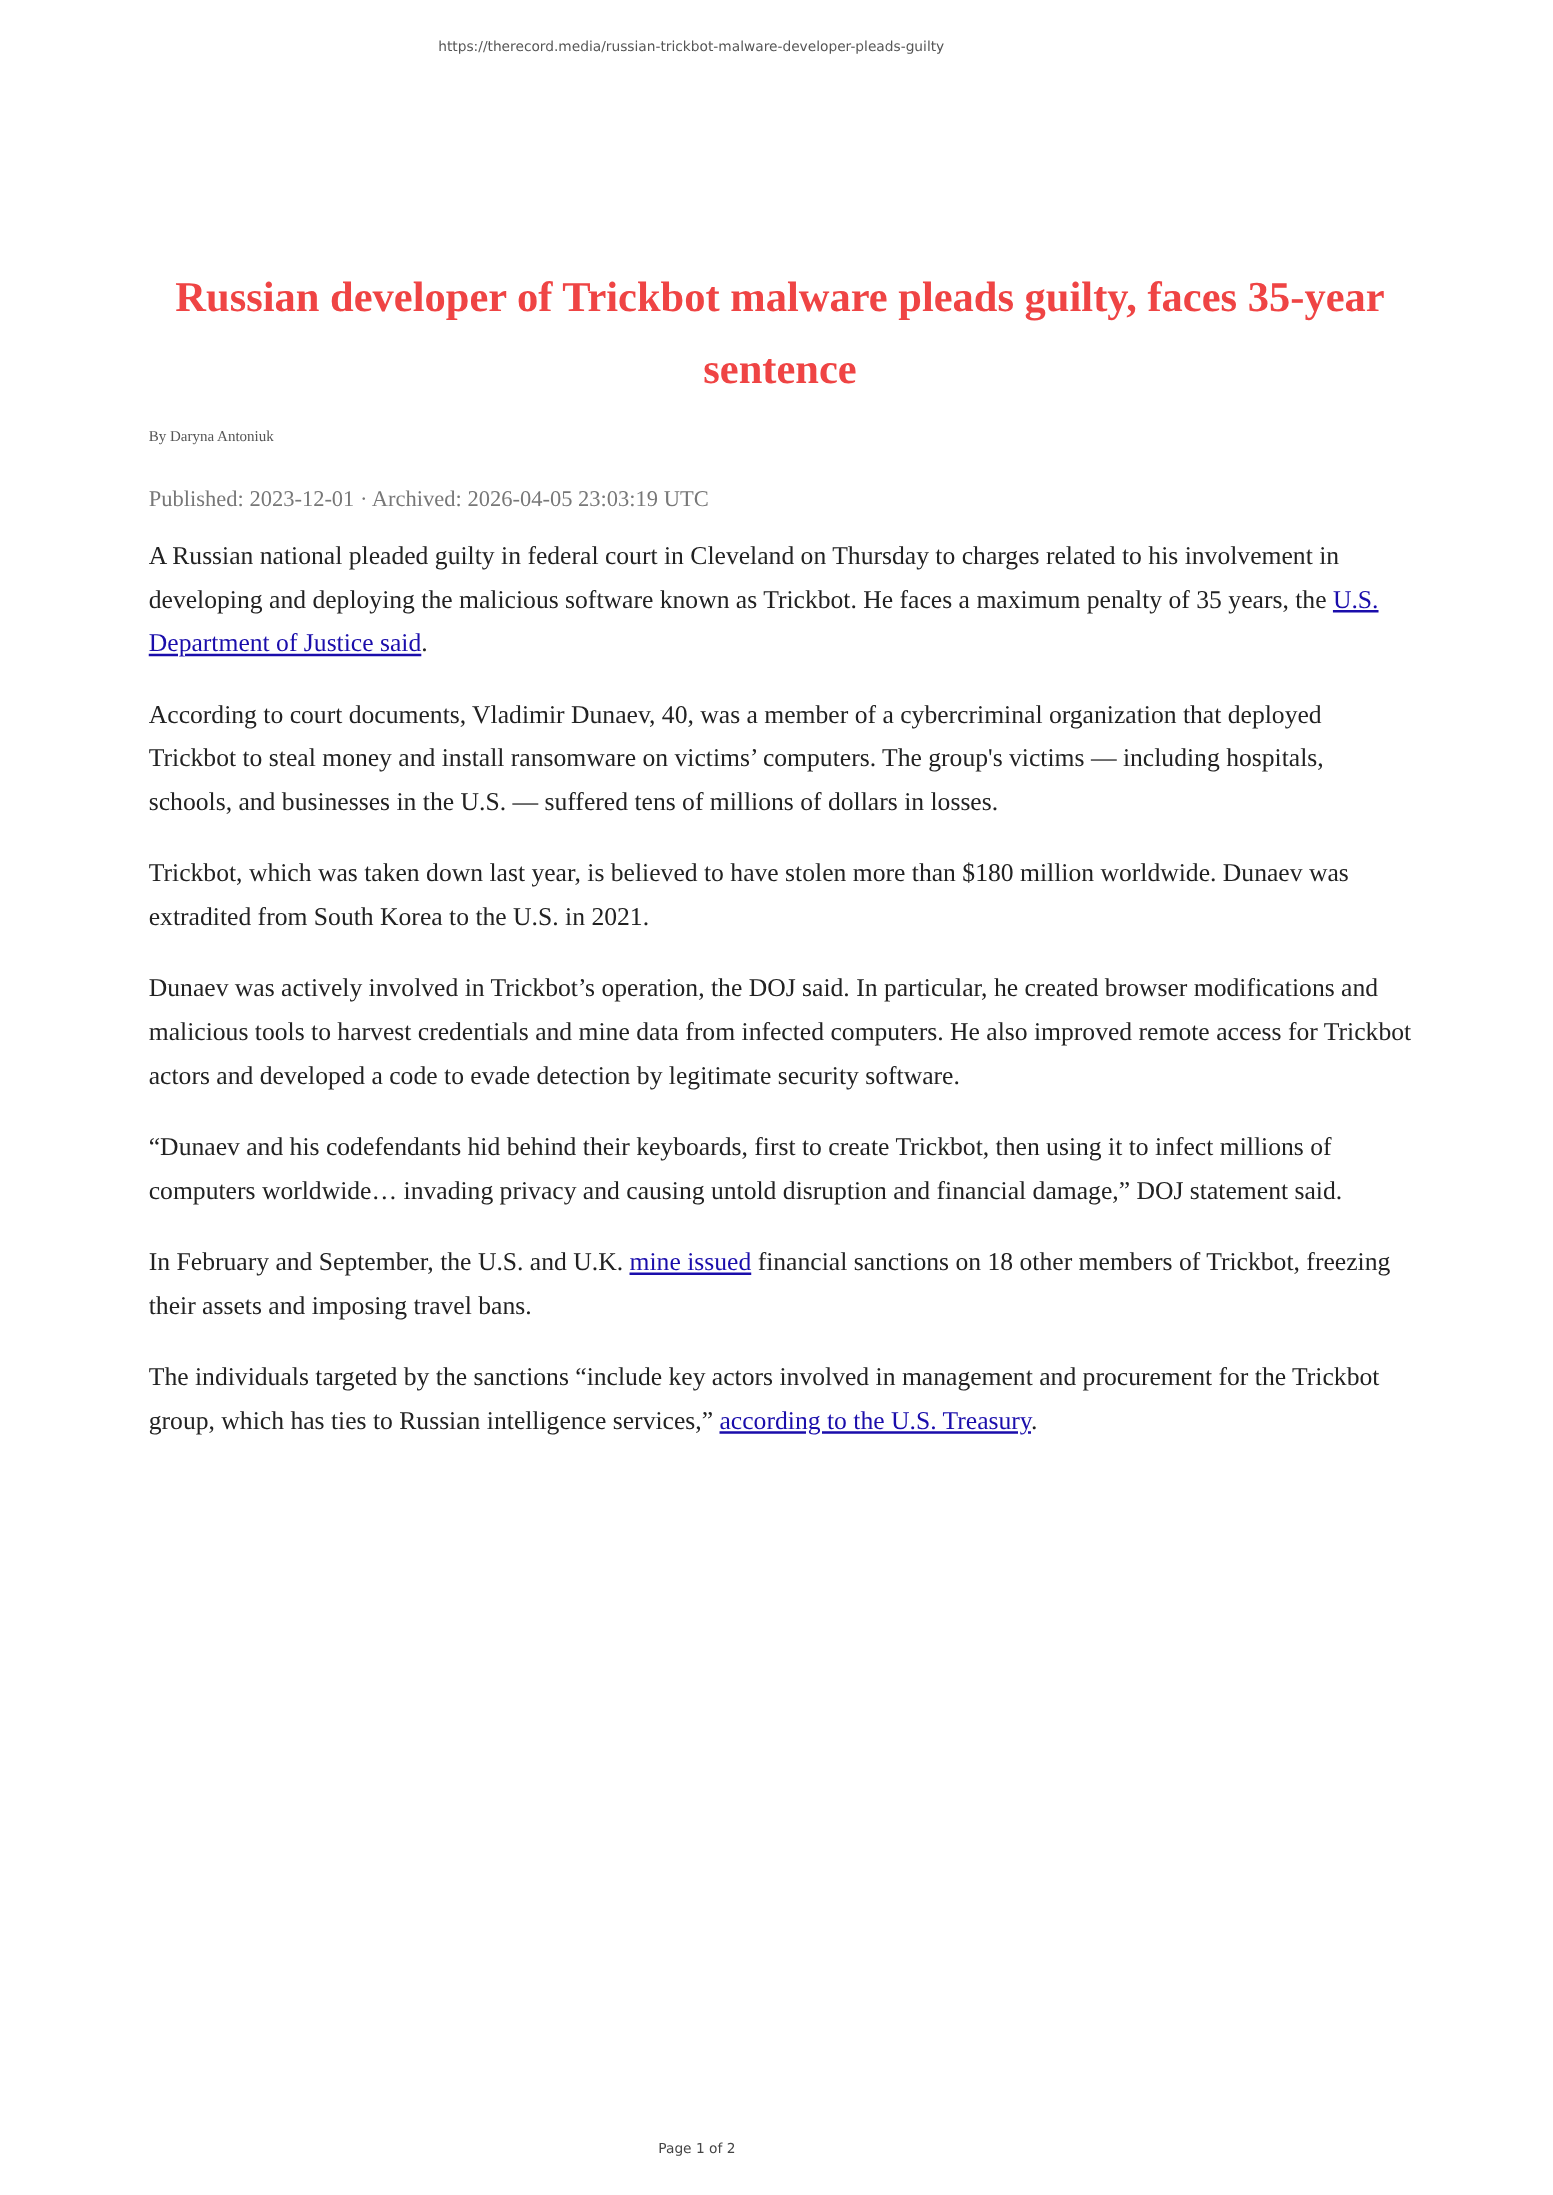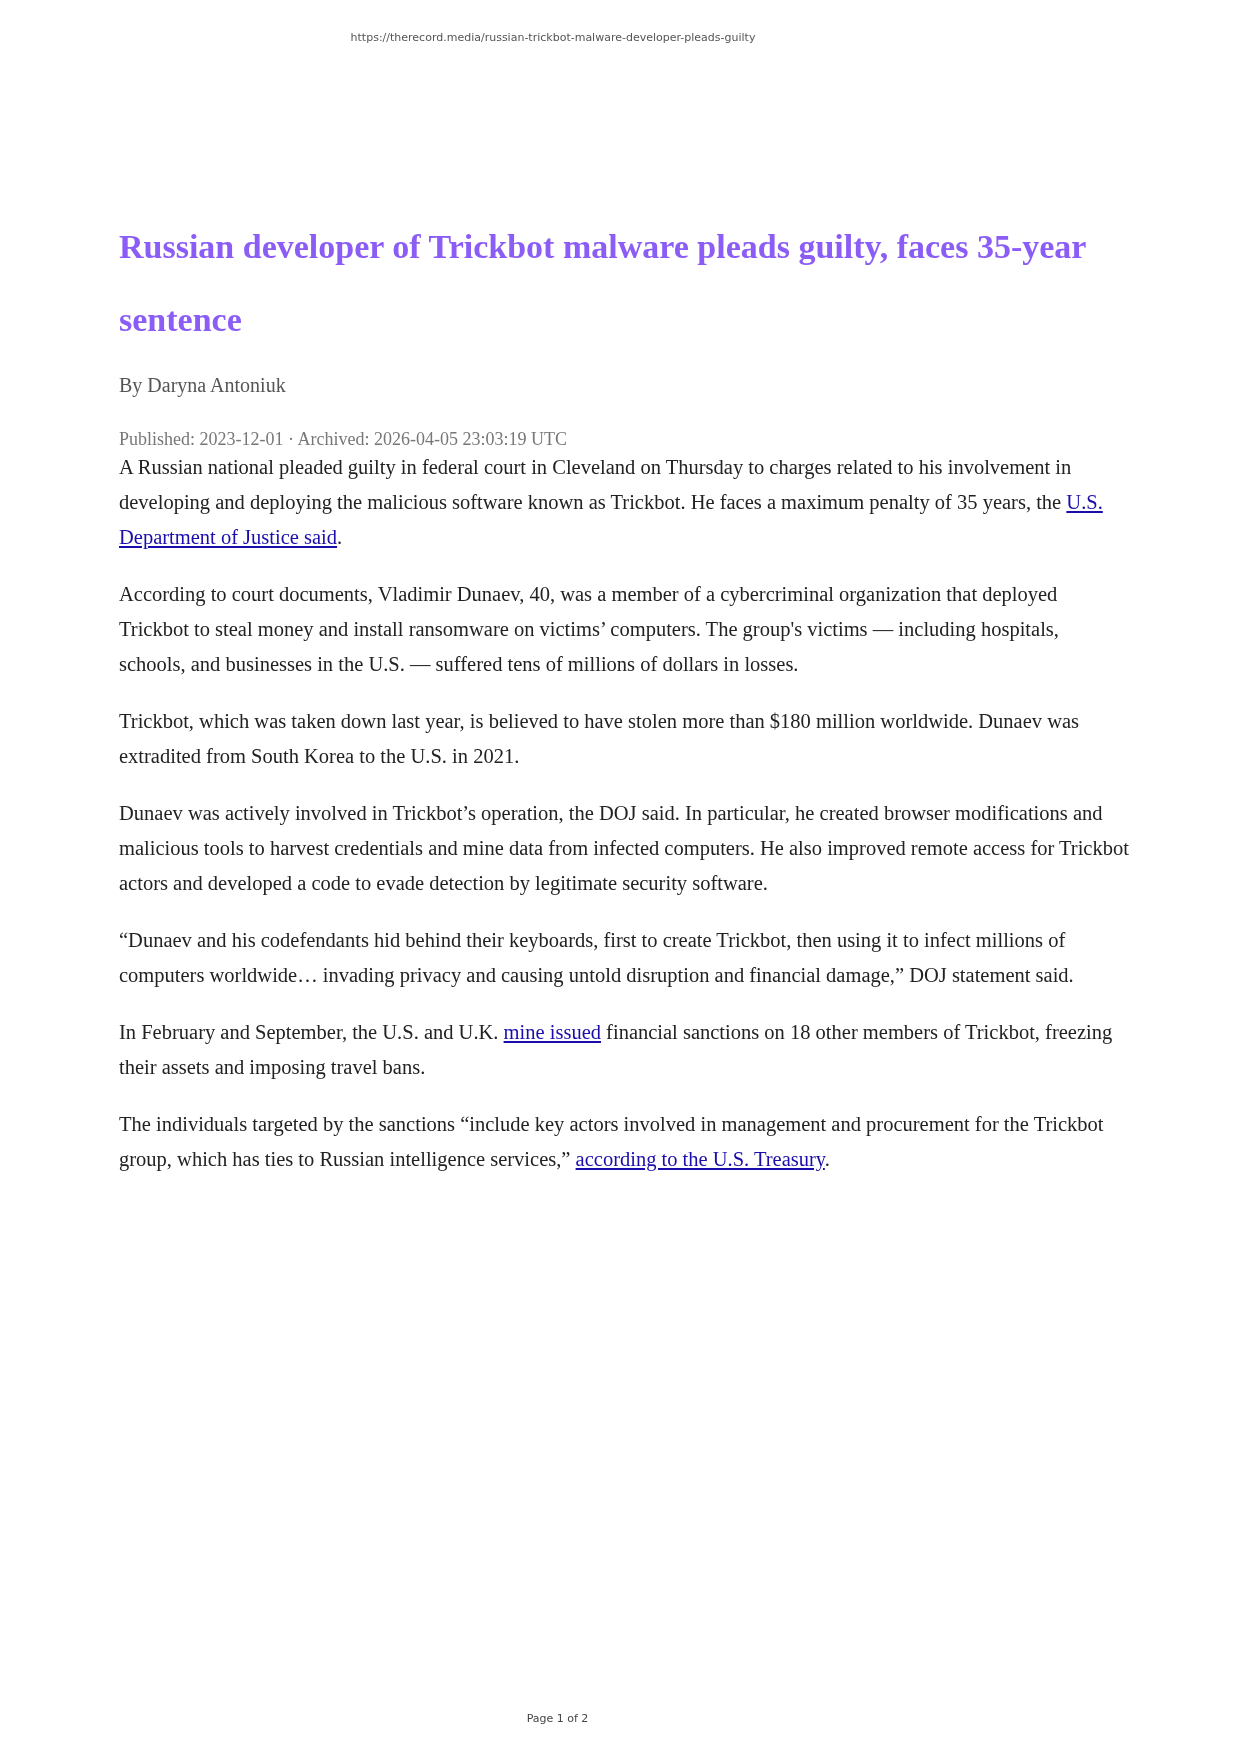--- a/index.html
+++ b/index.html
@@ -6,26 +6,26 @@
     body { width: 1242px; height: 1756px; position: relative; overflow: hidden; }
     .url-header {
       position: absolute; top: 31px; left: 0; width: 1106px; text-align: center;
       font-family: "DejaVu Sans", sans-serif; font-size: 11px; color: #555;
     }
     .article {
       position: absolute; top: 210px; left: 119px; width: 1010px;
       font-family: "Liberation Serif", serif; color: #222;
     }
     h1 {
-      margin: 0; font-size: 34px; line-height: 73px; font-weight: bold; color: #8b5cf6;
+      margin: 0; font-size: 34px; line-height: 57px; font-weight: bold; color: #ef4444; text-align: center;
     }
-    .byline { margin-top: 18px; font-size: 20px; color: #555; }
+    .byline { margin-top: 18px; font-size: 12px; color: #555; }
     .meta { margin-top: 32px; font-size: 18px; color: #777; }
     .body p { margin: 0 0 22px 0; font-size: 20.5px; line-height: 35px; color: #222; }
-    .body { }
+    .body { margin-top: 18px; }
     a { color: #1a0dab; text-decoration: underline; }
     .footer {
       position: absolute; top: 1712px; left: 0; width: 1115px; text-align: center;
       font-family: "DejaVu Sans", sans-serif; font-size: 11px; color: #444;
     }
   </style>
 </head>
 <body>
 
 <div class="url-header">https://therecord.media/russian-trickbot-malware-developer-pleads-guilty</div>

